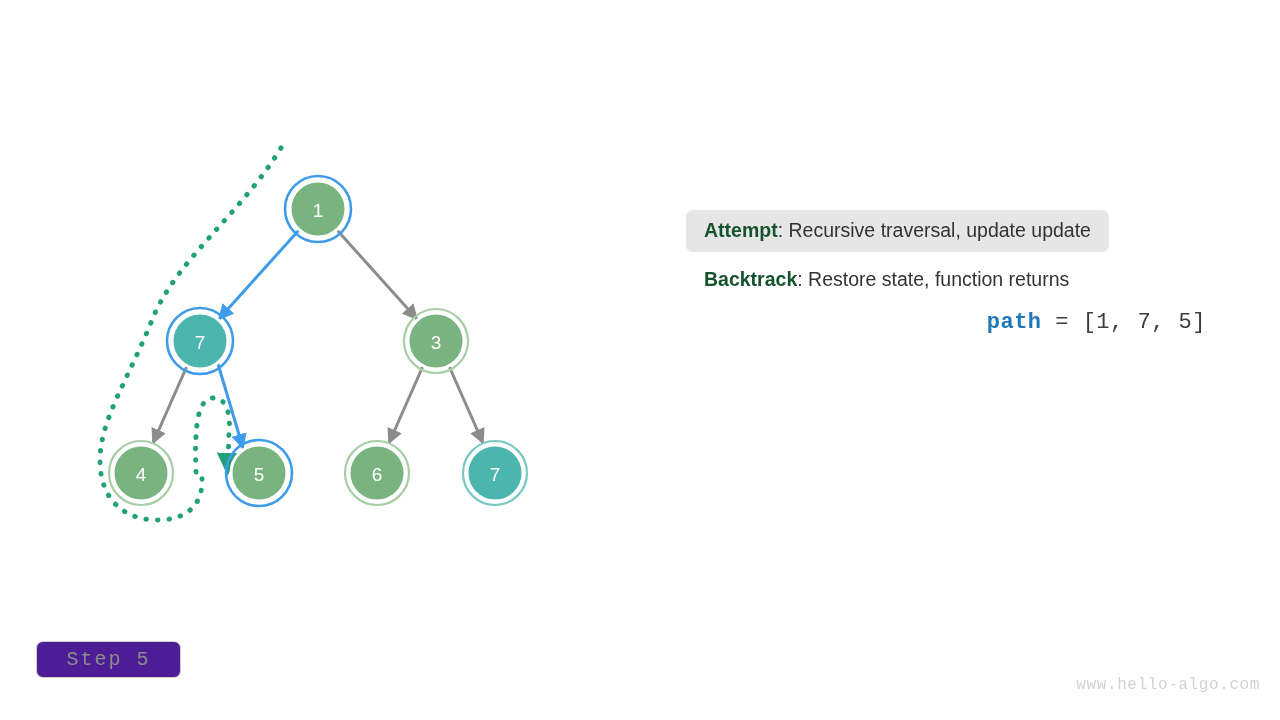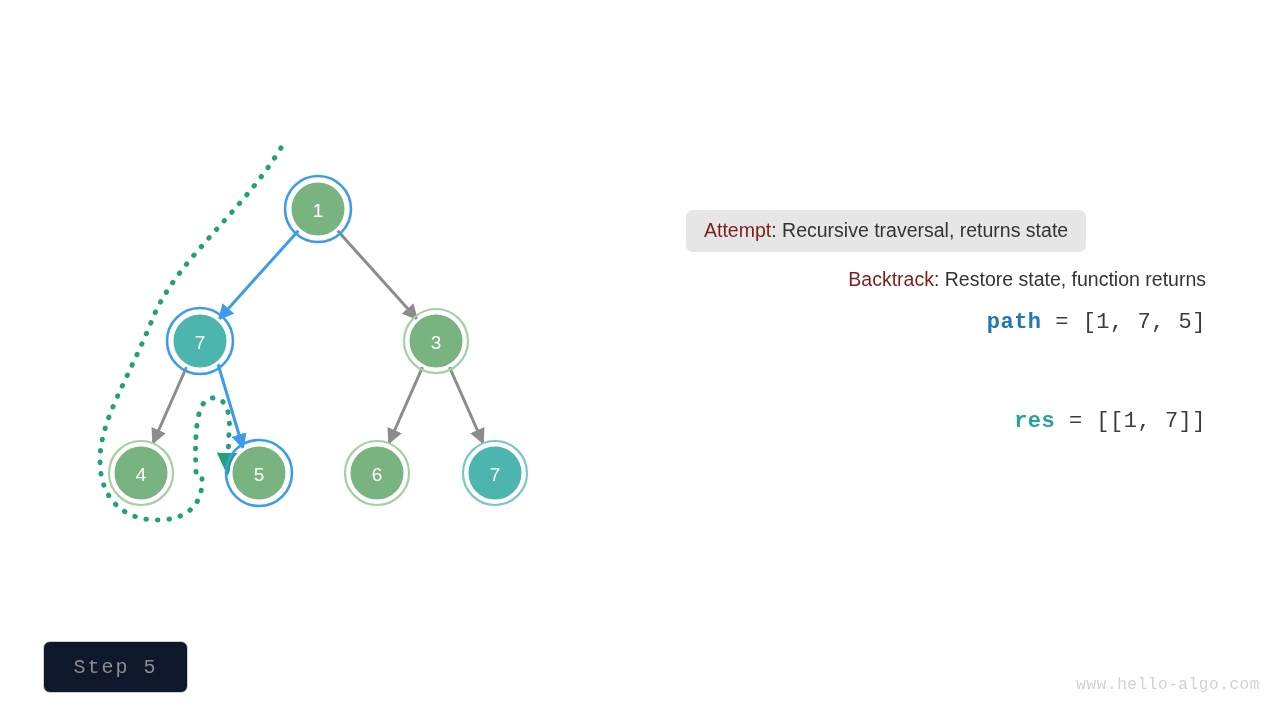--- a/index.html
+++ b/index.html
@@ -53,53 +53,52 @@
     padding: 9px 18px 10px 18px;
     box-sizing: border-box;
   }
   .prose {
     font-size: 19.5px;
     color: #333333;
     line-height: 1.2;
     white-space: nowrap;
   }
   .prose b {
-    font-weight: normal;
-    color: #7f1d1d;
+    font-weight: bold;
+    color: #14532d;
   }
   .line-backtrack {
     margin-top: 16px;
     padding-left: 18px;
-    text-align: right;
   }
   .codeline {
     font-family: "Liberation Mono", "DejaVu Sans Mono", monospace;
     font-size: 22px;
     color: #3c3c3c;
     padding-left: 18px;
     white-space: pre;
     letter-spacing: 0.5px;
     text-align: right;
   }
   .code-path { margin-top: 18px; }
   .code-res  { margin-top: 74px; }
   .var-path { color: #1f77b4; font-weight: bold; }
   .var-res  { color: #2aa198; font-weight: bold; }
 
   
   #step-badge {
     position: absolute;
-    left: 43px;
+    left: 36px;
     top: 641px;
     width: 145px;
-    height: 52px;
+    height: 37px;
     box-sizing: border-box;
     border: 1px solid #cfcfcf;
     border-radius: 7px;
-    background: #0f172a;
+    background: #4c1d95;
     display: flex;
     align-items: center;
     justify-content: center;
   }
   #step-badge .step-text {
     font-family: "Liberation Mono", "DejaVu Sans Mono", monospace;
     font-size: 20px;
     color: #8c8c8c;
     letter-spacing: 2px;
   }
@@ -198,28 +197,27 @@
         <circle cx="495" cy="473" r="28" fill="#4cb5ad" stroke="#ffffff" stroke-width="3"></circle>
         <text class="node-label" x="495" y="474">7</text>
       </g>
 
     </g>
   </svg>
 
   <div id="info-panel">
 
     <div class="line-attempt-wrap">
-      <div class="prose"><b>Attempt</b><span>: </span><span>Recursive traversal, returns state</span></div>
+      <div class="prose"><b>Attempt</b><span>: </span><span>Recursive traversal, update update</span></div>
     </div>
 
     <div class="prose line-backtrack"><b>Backtrack</b><span>: </span><span>Restore state, function returns</span></div>
 
     <div class="codeline code-path"><span class="var-path">path</span><span> = [1, 7, 5]</span></div>
 
-    <div class="codeline code-res"><span class="var-res">res</span><span> = [[1, 7]]</span></div>
 
   </div>
 
   <div id="step-badge">
     <span class="step-text">Step 5</span>
   </div>
 
   <div id="watermark">www.hello-algo.com</div>
 
 </div>

